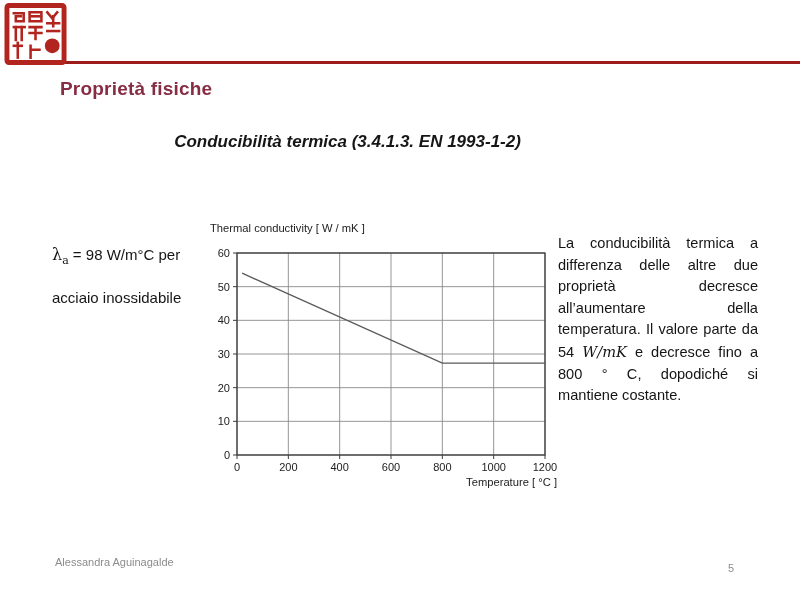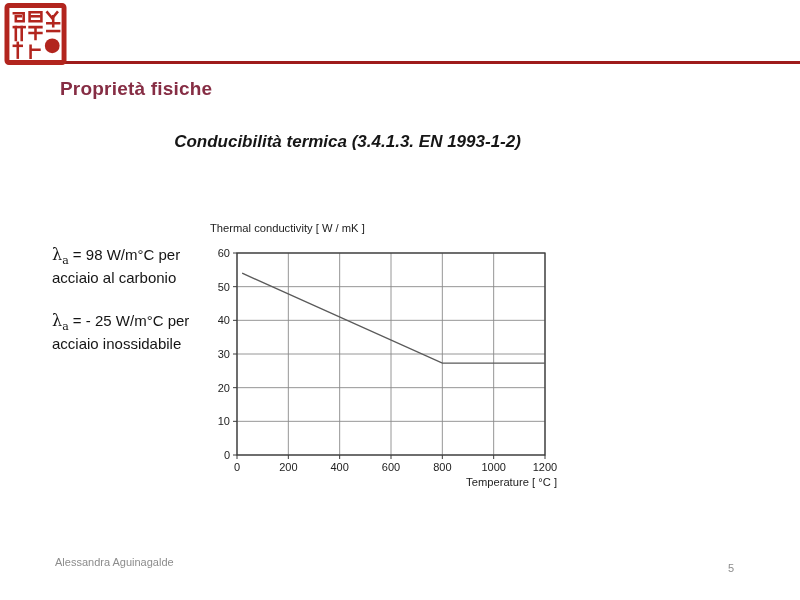--- a/index.html
+++ b/index.html
@@ -69,24 +69,22 @@
     <circle cx="49" cy="44" r="7.5" fill="var(--seal-color,#B2251E)"></circle>
   </svg>
 
   <h1 class="slide-title">Proprietà fisiche</h1>
 
   <h2 class="slide-subtitle">Conducibilità termica (3.4.1.3. EN 1993-1-2)</h2>
 
   <div class="notes">
     <div class="note">
       <div><span class="lambda"><span>λ</span><sub>a</sub></span><span> = 98 W/m°C per</span></div>
-      <div>acciaio al carbonio</div>
     </div>
     <div class="note">
-      <div><span class="lambda"><span>λ</span><sub>a</sub></span><span> = - 25 W/m°C per</span></div>
       <div>acciaio inossidabile</div>
     </div>
   </div>
 
   <div class="chart-wrap">
     <svg id="chart-svg" width="370" height="280" viewBox="0 0 370 280">
         <line x1="33" y1="36" x2="33" y2="238" stroke="#8A8A8A" stroke-width="0.9"></line>
         <line x1="84.33333333333333" y1="36" x2="84.33333333333333" y2="238" stroke="#8A8A8A" stroke-width="0.9"></line>
         <line x1="135.66666666666666" y1="36" x2="135.66666666666666" y2="238" stroke="#8A8A8A" stroke-width="0.9"></line>
         <line x1="187" y1="36" x2="187" y2="238" stroke="#8A8A8A" stroke-width="0.9"></line>
@@ -128,17 +126,18 @@
         <line x1="289.6666666666667" y1="238" x2="289.6666666666667" y2="242" stroke="#3C3C3C" stroke-width="1"></line>
         <text x="289.6666666666667" y="254" text-anchor="middle" font-size="11" font-family="Liberation Sans, sans-serif" fill="#222222">1000</text>
         <line x1="341" y1="238" x2="341" y2="242" stroke="#3C3C3C" stroke-width="1"></line>
         <text x="341" y="254" text-anchor="middle" font-size="11" font-family="Liberation Sans, sans-serif" fill="#222222">1200</text>
         <text x="6" y="15" font-size="11.2" font-family="Liberation Sans, sans-serif" fill="#222222">Thermal conductivity  [ W /  mK ]</text>
         <text x="353" y="269" text-anchor="end" font-size="11.2" font-family="Liberation Sans, sans-serif" fill="#222222">Temperature  [ °C ]</text>
         <polyline points="38.13333333333333,56.19999999999999 238.33333333333331,146.09 341,146.09" fill="none" stroke="#5A5A5A" stroke-width="1.4"></polyline>
       </svg>
   </div>
 
+  <p class="description"><span>La conducibilità termica a differenza delle altre due proprietà decresce all’aumentare della temperatura. Il valore parte da 54 </span><span class="math">W/mK</span><span> e decresce fino a 800 ° C, dopodiché si mantiene costante.</span></p>
 
   <div class="footer-author">Alessandra Aguinagalde</div>
   <div class="footer-page">5</div>
 
 </div>
 
 </body></html>

